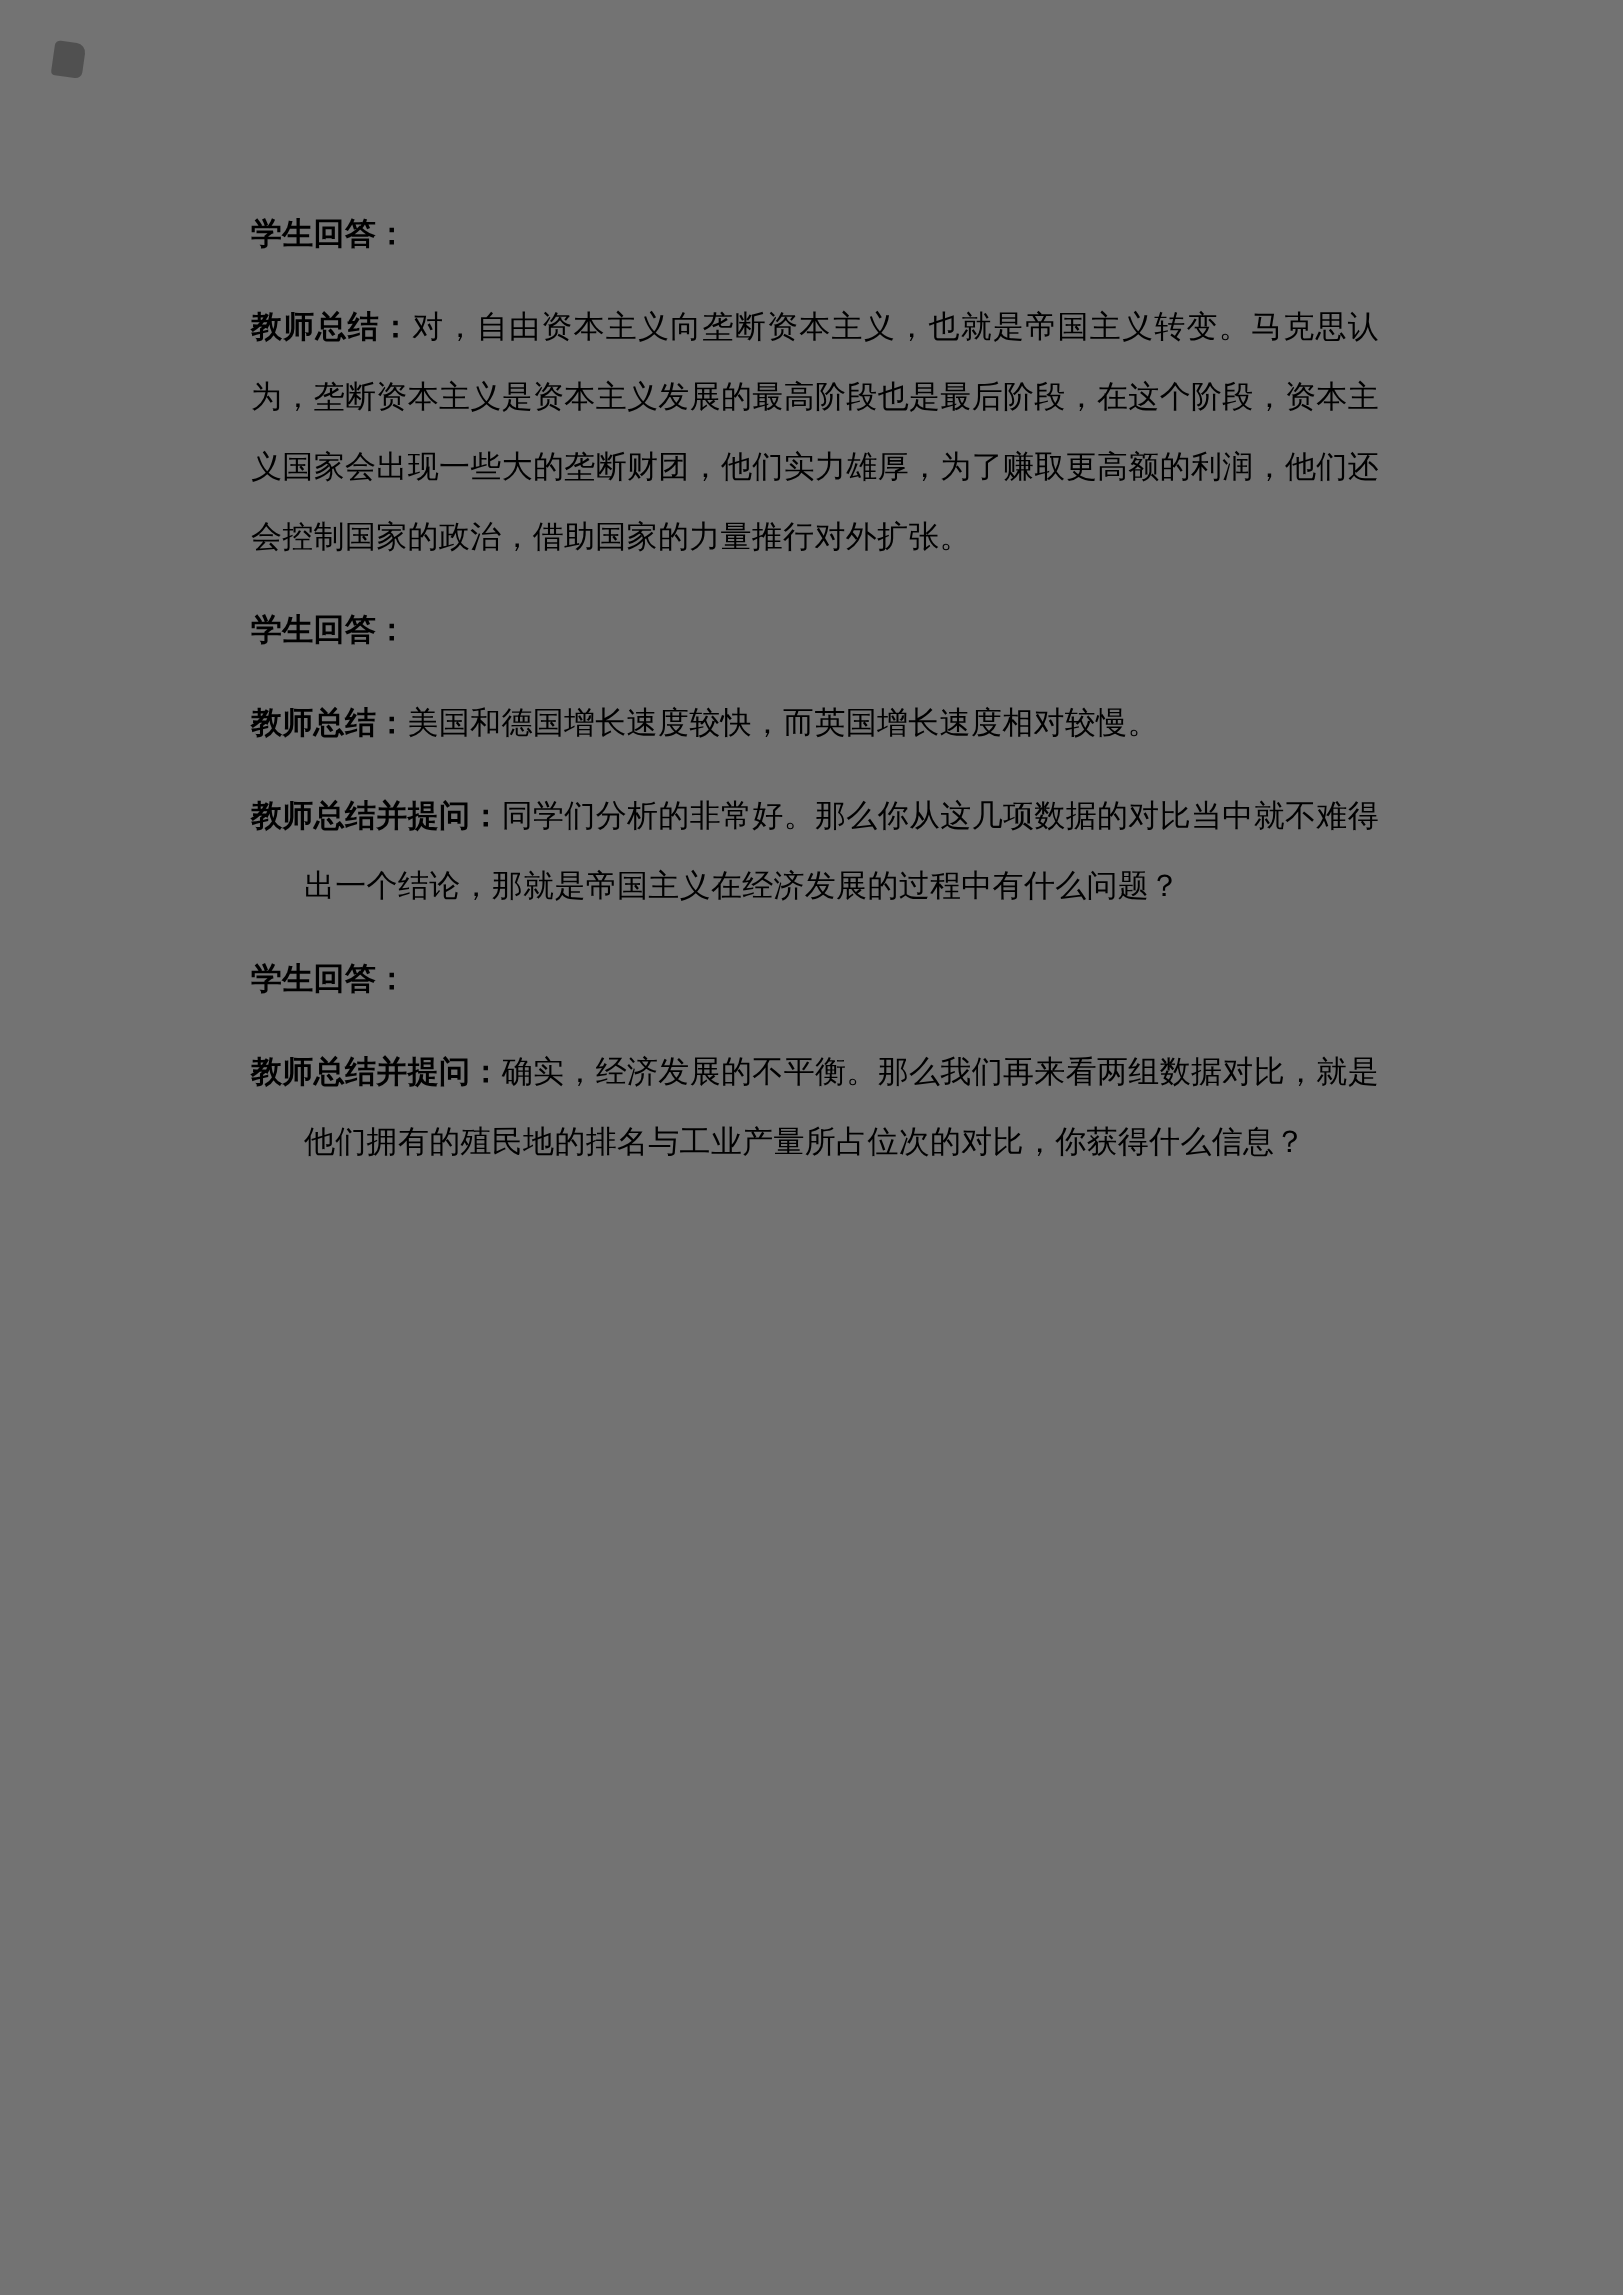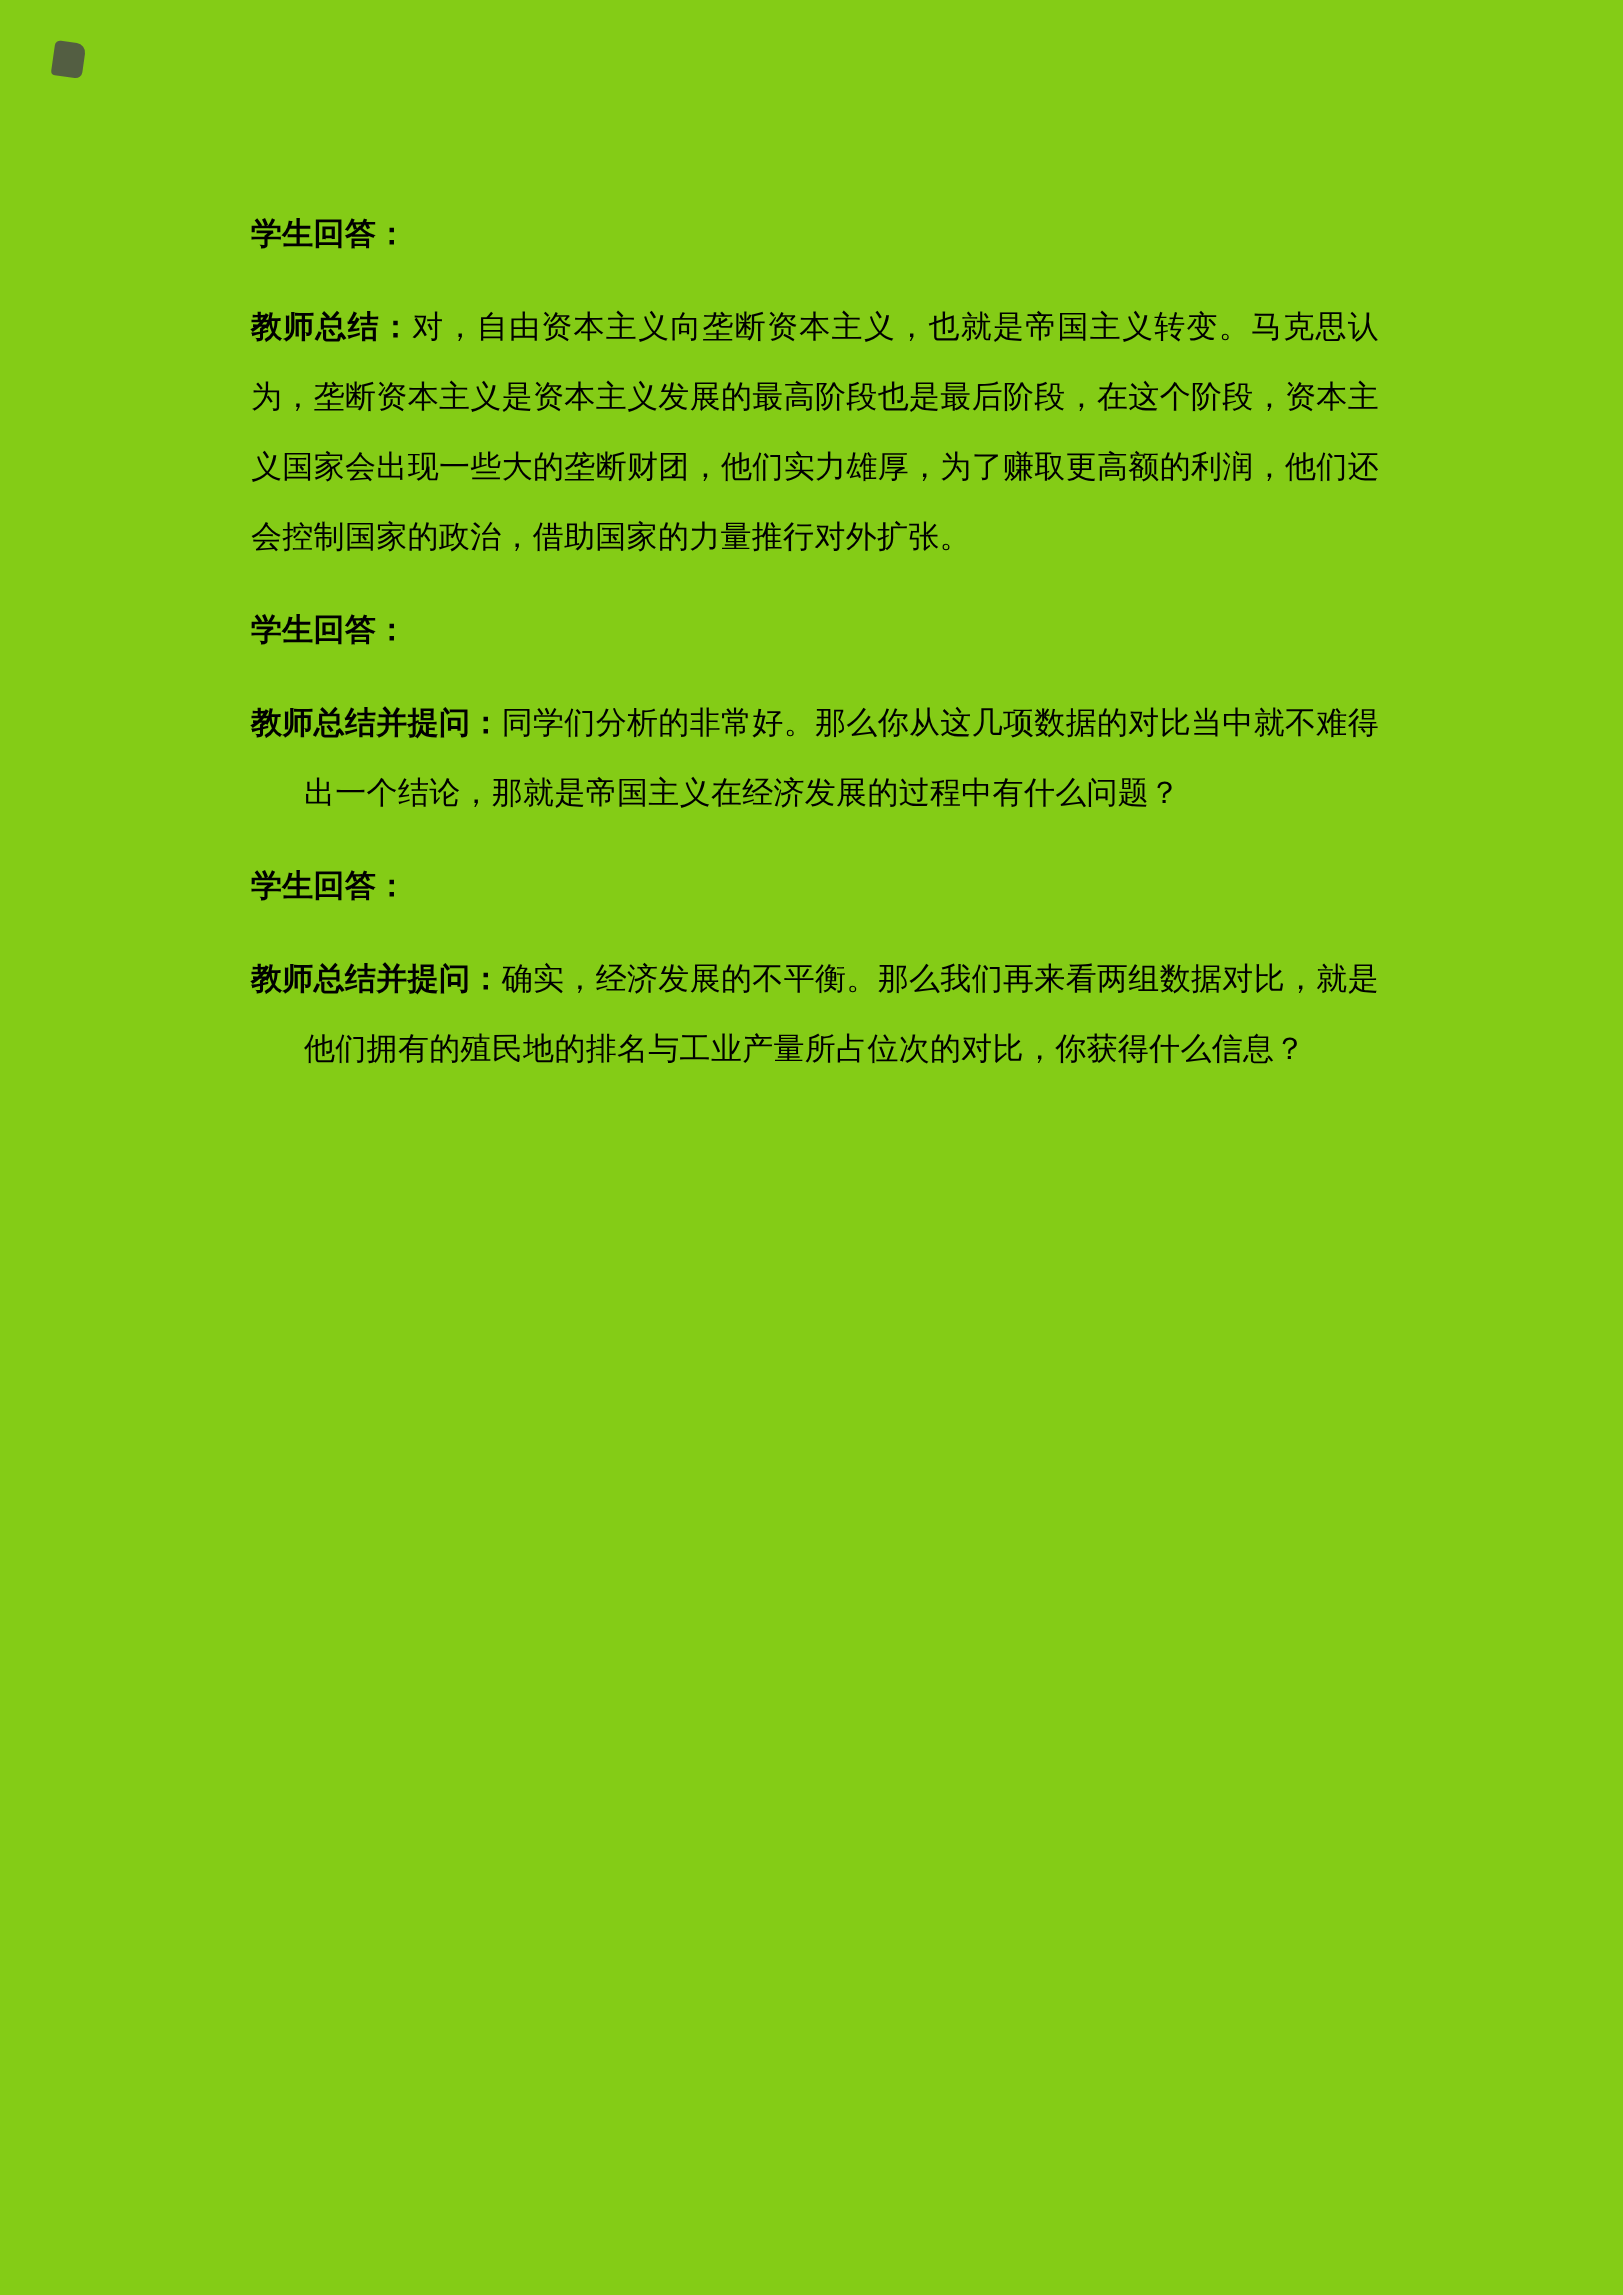--- a/index.html
+++ b/index.html
@@ -12,21 +12,21 @@
     height: 2295px;
     position: relative;
     font-family: "Liberation Sans", "DejaVu Sans", sans-serif;
     color: #000000;
     overflow: hidden;
   }
   .page {
     box-sizing: border-box;
     width: 1623px;
     height: 2295px;
-    background: #84cc16;
+    background: #737373;
     padding: 199px 244px 136px 251px;
   }
   .doc-body {
     width: 100%;
   }
   .para {
     font-size: 31px;
     line-height: 70px;
     margin: 0 0 23px 0;
     text-align: justify;
@@ -61,18 +61,19 @@
 <body>
 
 <div class="corner-artifact"></div>
 
 <div class="page">
   <div class="doc-body">
 
   <p class="para"><strong>学生回答：</strong><span></span></p>
       <p class="para"><strong>教师总结：</strong><span>对，自由资本主义向垄断资本主义，也就是帝国主义转变。马克思认为，垄断资本主义是资本主义发展的最高阶段也是最后阶段，在这个阶段，资本主义国家会出现一些大的垄断财团，他们实力雄厚，为了赚取更高额的利润，他们还会控制国家的政治，借助国家的力量推行对外扩张。</span></p>
       <p class="para"><strong>学生回答：</strong><span></span></p>
+      <p class="para"><strong>教师总结：</strong><span>美国和德国增长速度较快，而英国增长速度相对较慢。</span></p>
       <p class="para indent-medium"><strong>教师总结并提问：</strong><span>同学们分析的非常好。那么你从这几项数据的对比当中就不难得出一个结论，那就是帝国主义在经济发展的过程中有什么问题？</span></p>
       <p class="para"><strong>学生回答：</strong><span></span></p>
       <p class="para indent-medium"><strong>教师总结并提问：</strong><span>确实，经济发展的不平衡。那么我们再来看两组数据对比，就是他们拥有的殖民地的排名与工业产量所占位次的对比，你获得什么信息？</span></p>
     </div>
 </div>
 
 
 </body></html>

